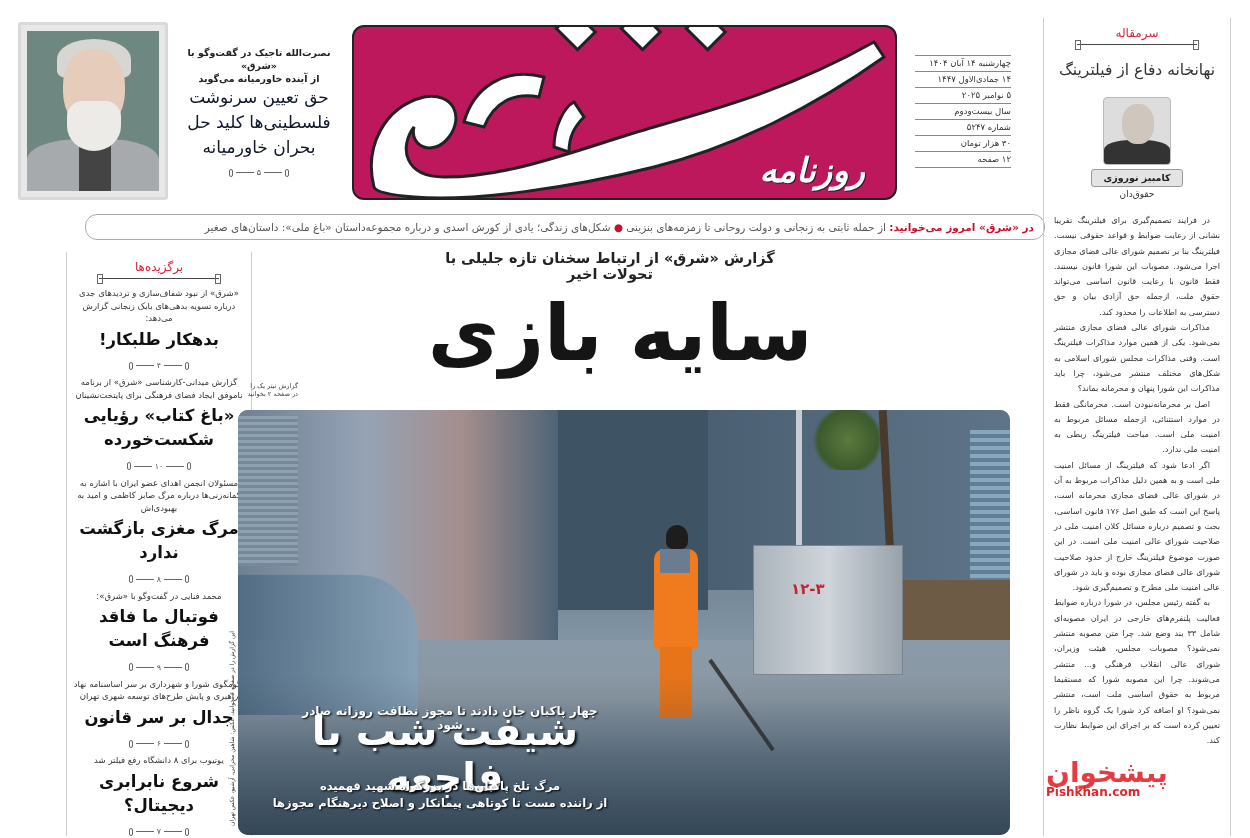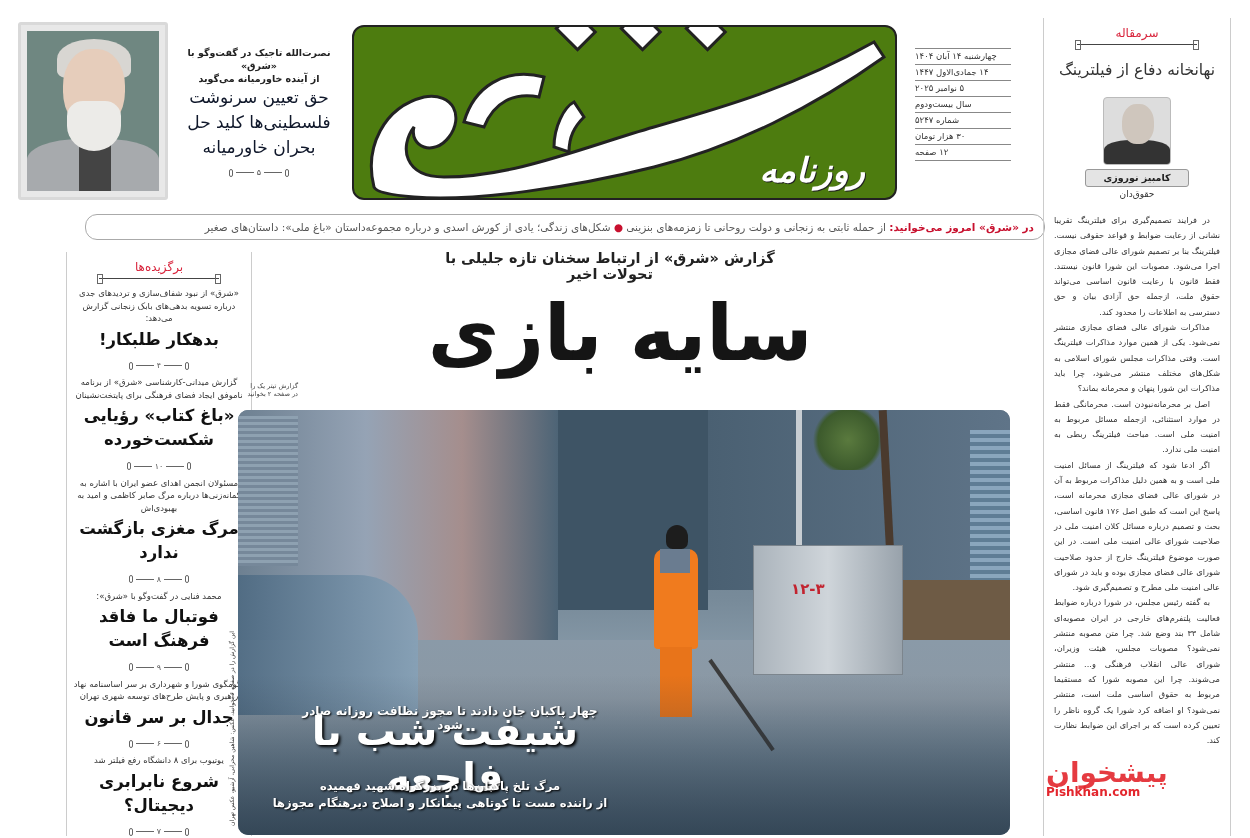--- a/index.html
+++ b/index.html
@@ -15,44 +15,44 @@
   .portrait .suit { position: absolute; left: 0; bottom: 0; width: 100%; height: 52px; background: #a7aaad; border-radius: 40% 40% 0 0; }
   .portrait .shirt { position: absolute; left: 52px; bottom: 0; width: 32px; height: 52px; background: #444; }
 
   .interview { position: absolute; left: 180px; top: 46px; width: 158px; text-align: center; }
   .interview .kicker { font-size: 9.5px; font-weight: bold; line-height: 13px; color: #222; }
   .interview .title { font-size: 17px; line-height: 25px; color: #0f172a; }
   .page-marker { display: inline-flex; align-items: center; gap: 3px; font-size: 8px; color: #555; margin-top: 8px; }
   .page-marker .bar { width: 18px; border-top: 1px solid #666; }
   .page-marker .tick { width: 4px; height: 8px; border: 1px solid #666; border-radius: 2px; }
 
-  .logo-box { position: absolute; left: 352px; top: 25px; width: 545px; height: 175px; background: #4d7c0f; border: 2px solid #222; border-radius: 12px; overflow: hidden; }
+  .logo-box { position: absolute; left: 352px; top: 25px; width: 545px; height: 175px; background: #be185d; border: 2px solid #222; border-radius: 12px; overflow: hidden; }
   .logo-box svg { position: absolute; left: 0; top: 0; }
   .logo-sub { position: absolute; right: 30px; bottom: 8px; font-family: "DejaVu Serif", serif; font-size: 34px; font-style: italic; font-weight: bold; color: #fff; text-shadow: 1px 1px 0 #222; }
 
-  .edition-info { position: absolute; left: 915px; top: 48px; width: 96px; text-align: left; }
+  .edition-info { position: absolute; left: 915px; top: 55px; width: 96px; text-align: right; }
   .edition-info .line { border-top: 1px solid #888; font-size: 8.5px; line-height: 15px; color: #333; }
   .edition-info .line:last-child { border-bottom: 1px solid #888; }
 
   
   .ticker { position: absolute; left: 85px; top: 214px; width: 960px; height: 26px; border: 1px solid #aaa; border-radius: 12px; font-size: 10.5px; line-height: 24px; padding: 0 10px; white-space: nowrap; overflow: hidden; color: #555; }
   .ticker .label { color: #c8102e; font-weight: bold; }
   .ticker .dot { color: #c8102e; }
 
   
   .editorial { position: absolute; left: 1043px; top: 18px; width: 188px; height: 818px; border-left: 1px solid #ccc; border-right: 1px solid #ccc; padding: 8px 10px; }
   .section-head { text-align: center; color: #d8233b; font-size: 12px; }
   .section-rule { margin: 4px auto 0; width: 120px; border-top: 1.5px solid #444; position: relative; }
   .section-rule::before, .section-rule::after { content: ""; position: absolute; top: -5px; width: 4px; height: 8px; border: 1px solid #666; }
   .section-rule::before { left: -2px; } .section-rule::after { right: -2px; }
   .editorial .title { text-align: center; font-size: 15.5px; margin-top: 16px; color: #333; }
   .author-photo { margin: 18px auto 0; width: 68px; height: 68px; border: 1px solid #bbb; border-radius: 4px; background: #ddd; position: relative; overflow: hidden; }
   .author-photo .h { position: absolute; left: 18px; top: 6px; width: 32px; height: 40px; border-radius: 45%; background: #cfc6bd; }
   .author-photo .b { position: absolute; left: 0; bottom: 0; width: 100%; height: 24px; background: #333; border-radius: 40% 40% 0 0; }
-  .author-name { margin: 4px auto 0; width: 104px; height: 18px; background: #e4e4e4; border: 1px solid #999; border-radius: 3px; font-size: 9.5px; font-weight: bold; text-align: center; line-height: 16px; }
+  .author-name { margin: 4px auto 0; width: 92px; height: 18px; background: #e4e4e4; border: 1px solid #999; border-radius: 3px; font-size: 9.5px; font-weight: bold; text-align: center; line-height: 16px; }
   .author-role { text-align: center; font-size: 9px; margin-top: 2px; color: #333; }
   .editorial .body { margin-top: 14px; font-size: 8.2px; line-height: 15.3px; color: #333; text-align: justify; }
   .editorial .body p { text-indent: 10px; }
 
   
   .highlights { position: absolute; left: 20px; top: 252px; width: 186px; height: 584px; border-left: 1px solid #ccc; border-right: 1px solid #ccc; padding: 8px 6px; text-align: center; margin-left: 46px; }
   .hl-item .kicker { font-size: 8.5px; line-height: 12.5px; color: #333; }
   .hl-item .headline { font-size: 16.5px; font-weight: bold; line-height: 24px; color: #111; margin: 3px 0; }
   .hl-item .page-marker { margin: 2px 0 6px; }
 

